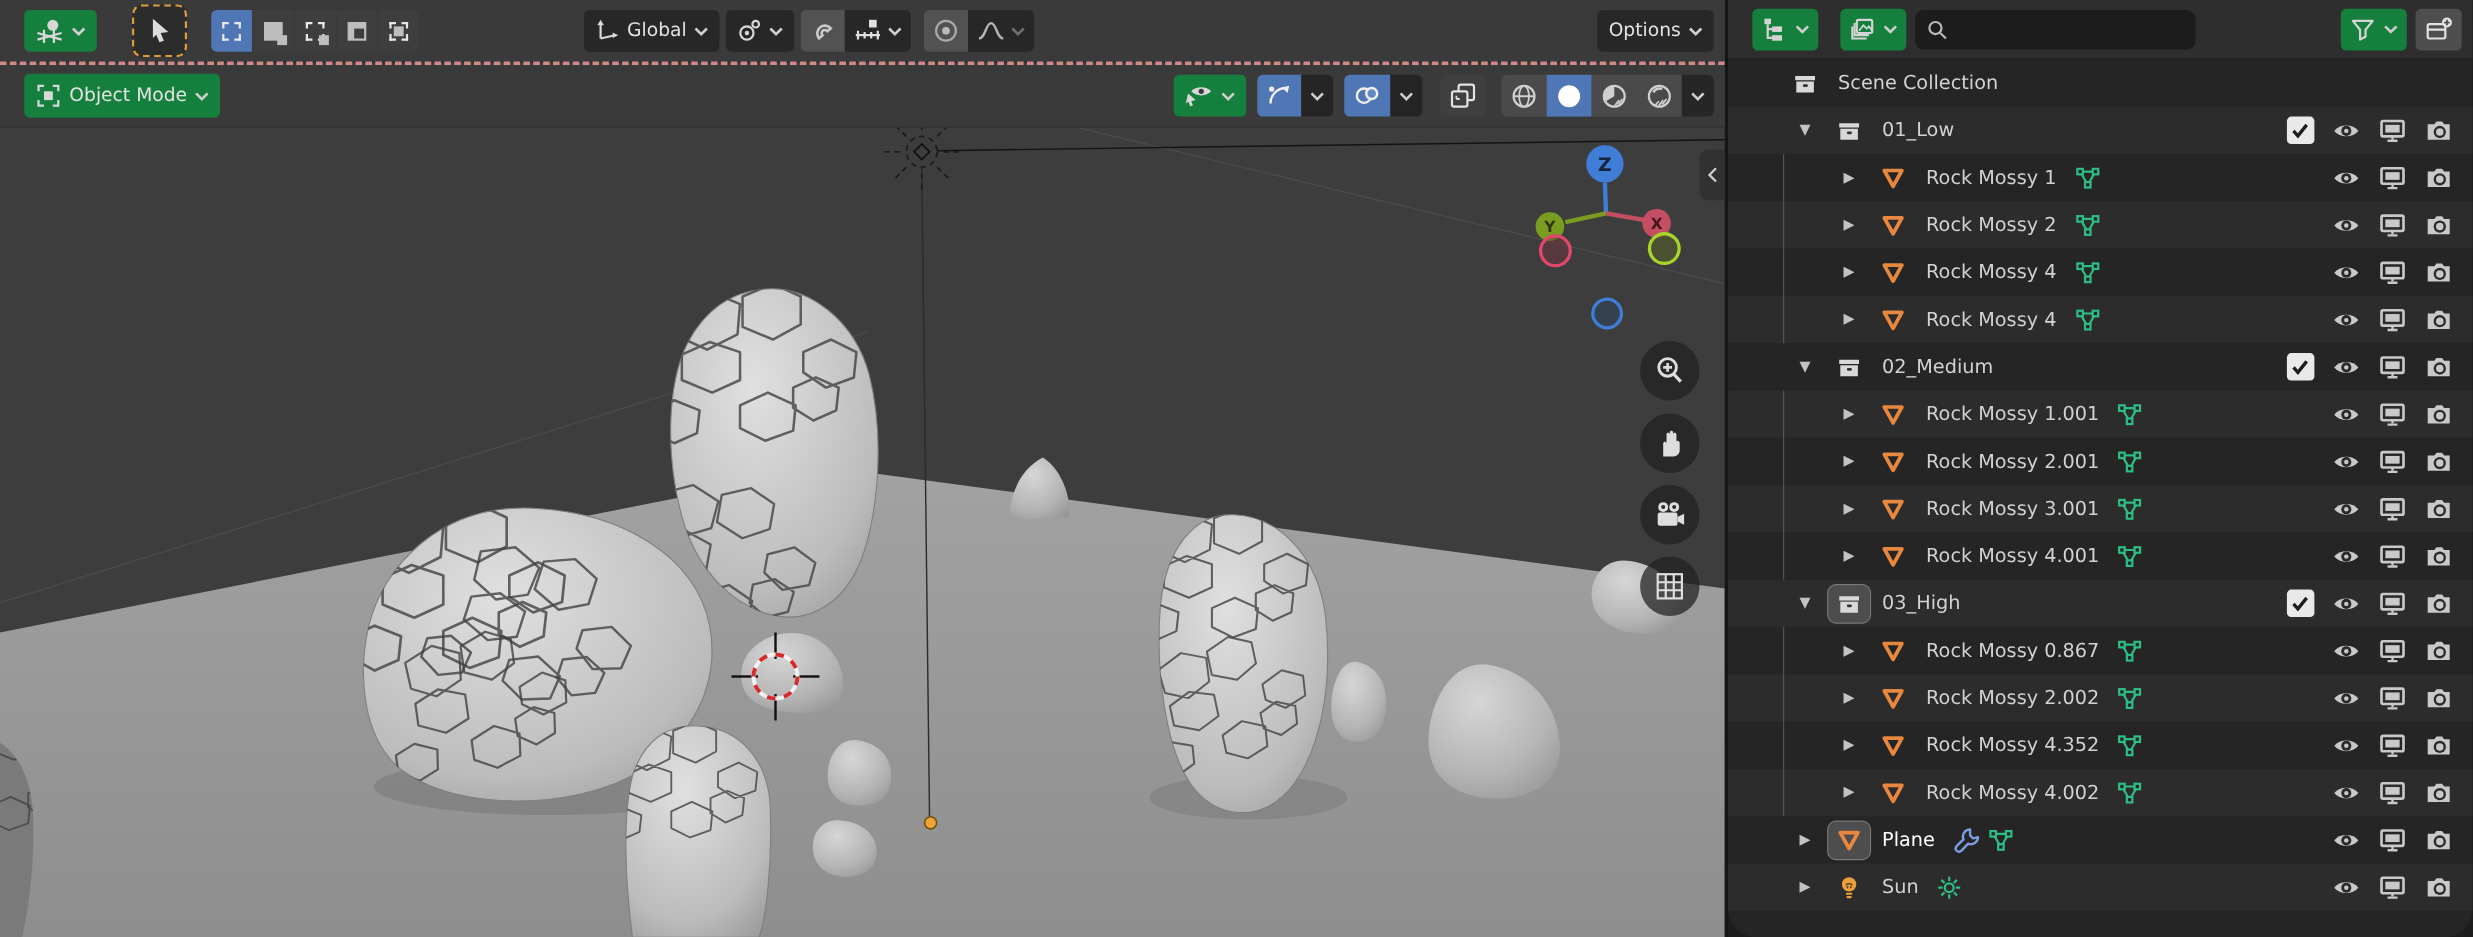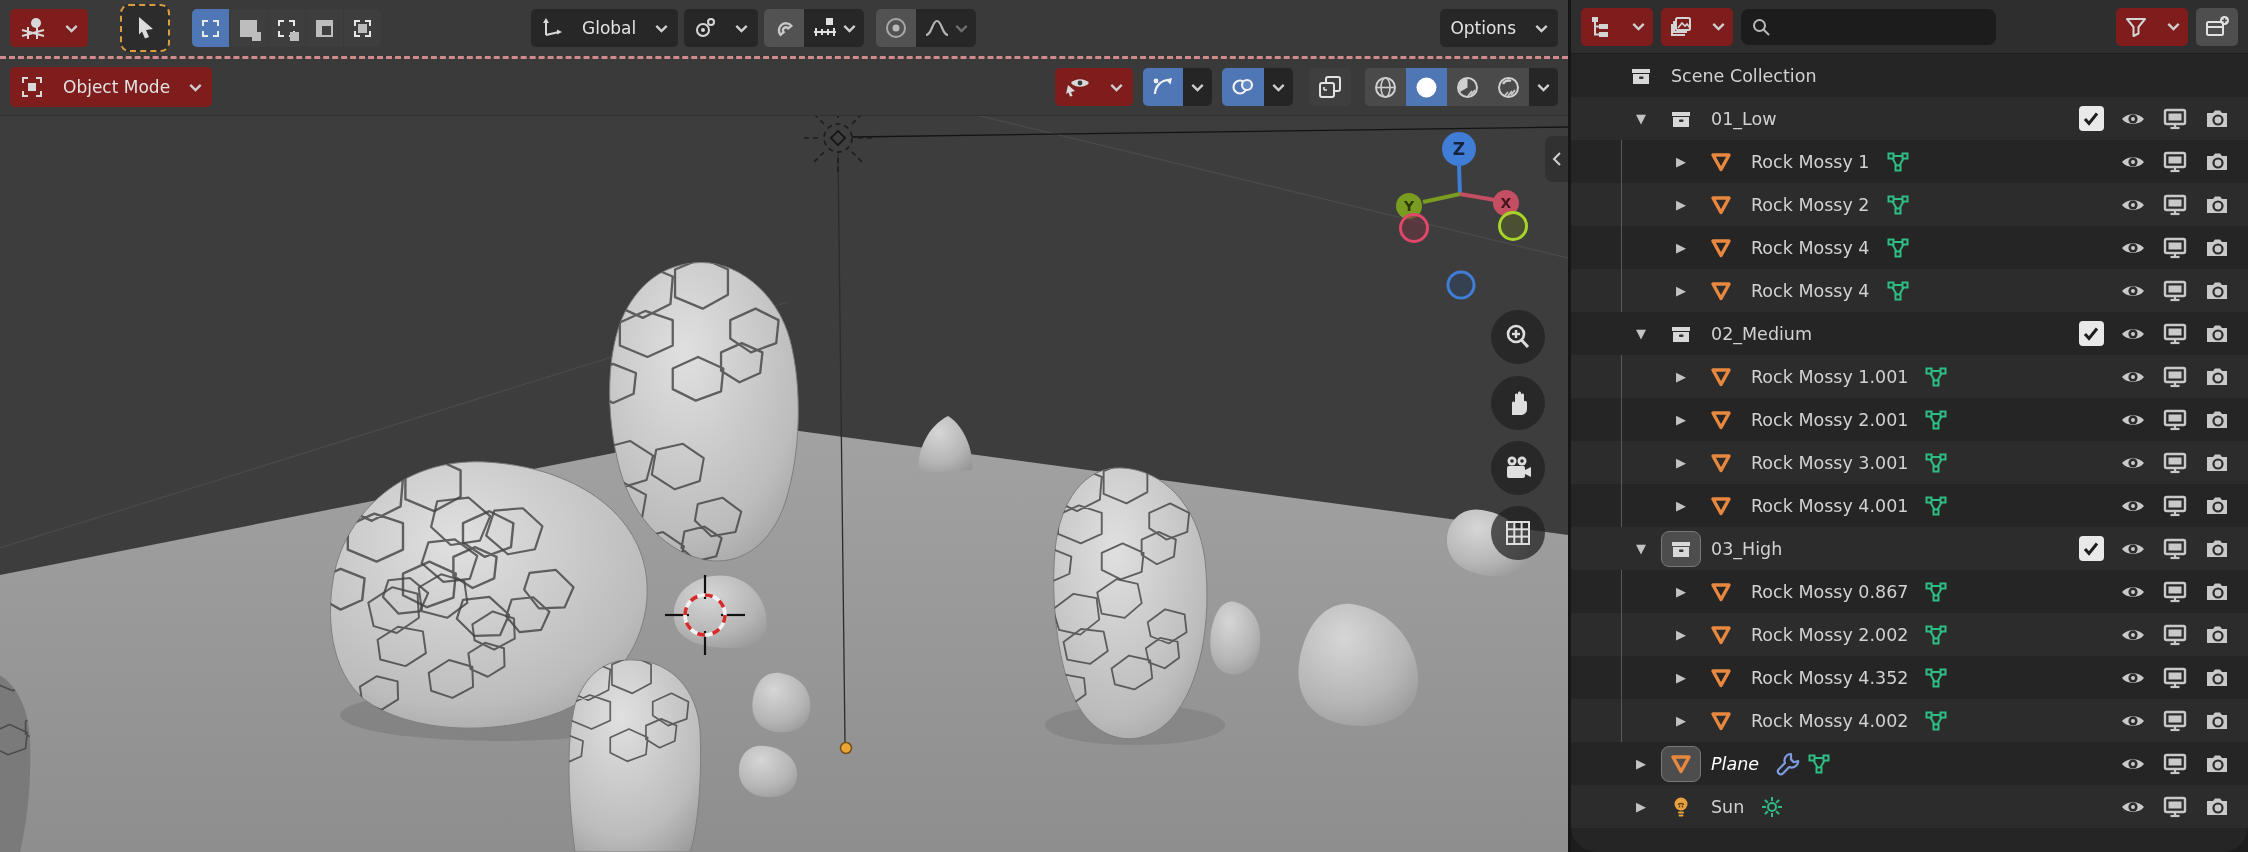--- a/index.html
+++ b/index.html
@@ -8,22 +8,22 @@
 
   
   .viewport{position:absolute;left:0;top:0;width:1568px;height:852px;overflow:hidden;background:var(--sky-gray,#3d3d3d);}
   .scene{position:absolute;left:0;top:0;z-index:0;}
 
   .hdr{position:absolute;left:0;width:1568px;display:flex;align-items:center;background:var(--header-bg,#3a3a3a);z-index:5;padding:0 10px;}
   .tool-header{top:0;height:57px;border-bottom:1px solid #2e2e2e;}
   .dashed-sep{position:absolute;top:56px;left:0;width:1568px;height:0;border-top:3px dashed var(--dashed-pink,#cf8a8a);z-index:6;}
   .vp-header{top:59px;height:57px;border-bottom:1px solid #303030;}
 
-  .btn{display:inline-flex;align-items:center;justify-content:center;gap:19px;background:#272727;border-radius:5px;height:38px;padding:0 10px;color:#e3e3e3;font-size:17px;white-space:nowrap;}
-  .btn.dark{background:#7f1d1d;}
+  .btn{display:inline-flex;align-items:center;justify-content:center;gap:7px;background:#272727;border-radius:5px;height:38px;padding:0 10px;color:#e3e3e3;font-size:17px;white-space:nowrap;}
+  .btn.dark{background:#15803d;margin-left:12px;}
   .chev{width:13px;height:9px;flex:0 0 auto;}
   .chev polyline{fill:none;stroke:#cfcfcf;stroke-width:1.8;}
   .chev.dim polyline{stroke:#6f6f6f;}
   .icon{flex:0 0 auto;}
 
   .tool-active-btn{width:50px;height:48px;margin-left:32px;border:2.5px dashed #dd9d3d;border-radius:9px;background:#2c2c2c;display:flex;align-items:center;justify-content:center;}
 
   .selmode{display:flex;margin-left:22px;gap:1px;}
   .selmode .sm{width:37px;height:38px;background:#3e3e3e;display:flex;align-items:center;justify-content:center;}
   .selmode .sm:first-child{border-radius:5px 0 0 5px;}
@@ -69,21 +69,21 @@
   .row .indent{flex:0 0 auto;}
   .row .disc{flex:0 0 40px;text-align:center;font-size:13px;color:#c3c3c3;}
   .row .disc:empty{flex-basis:0;}
   .obj-icon{flex:0 0 40px;height:36px;display:flex;align-items:center;justify-content:center;}
   .obj-icon svg{display:none;}
   .obj-icon[data-icon-type="collection"] svg[data-icon="collection"]{display:block;}
   .obj-icon[data-icon-type="mesh"] svg[data-icon="mesh"]{display:block;}
   .obj-icon[data-icon-type="light"] svg[data-icon="light"]{display:block;}
   .obj-icon.active{background:#4d4d4d;border:1.5px solid #787878;border-radius:8px;}
   .row-label{margin-left:10px;}
-  .row-label.white{color:#ffffff;font-style:italic;}
+  .row-label.white{color:#ffffff;}
   .extra-icons{display:flex;align-items:center;gap:6px;margin-left:16px;}
   .row .checkbox{flex:0 0 42px;display:flex;align-items:center;justify-content:center;}
   .cb-box{width:25px;height:25px;background:#e9e9e9;border-radius:4px;display:flex;align-items:center;justify-content:center;}
   .toggles{flex:0 0 126px;display:flex;margin-right:10px;}
   .toggles .tg{flex:0 0 42px;display:flex;align-items:center;justify-content:center;}
   .row.guide::before{content:'';position:absolute;left:50px;top:0;bottom:0;border-left:1.5px solid #5a5a5a;}
 </style>
 </head>
 <body>
 

